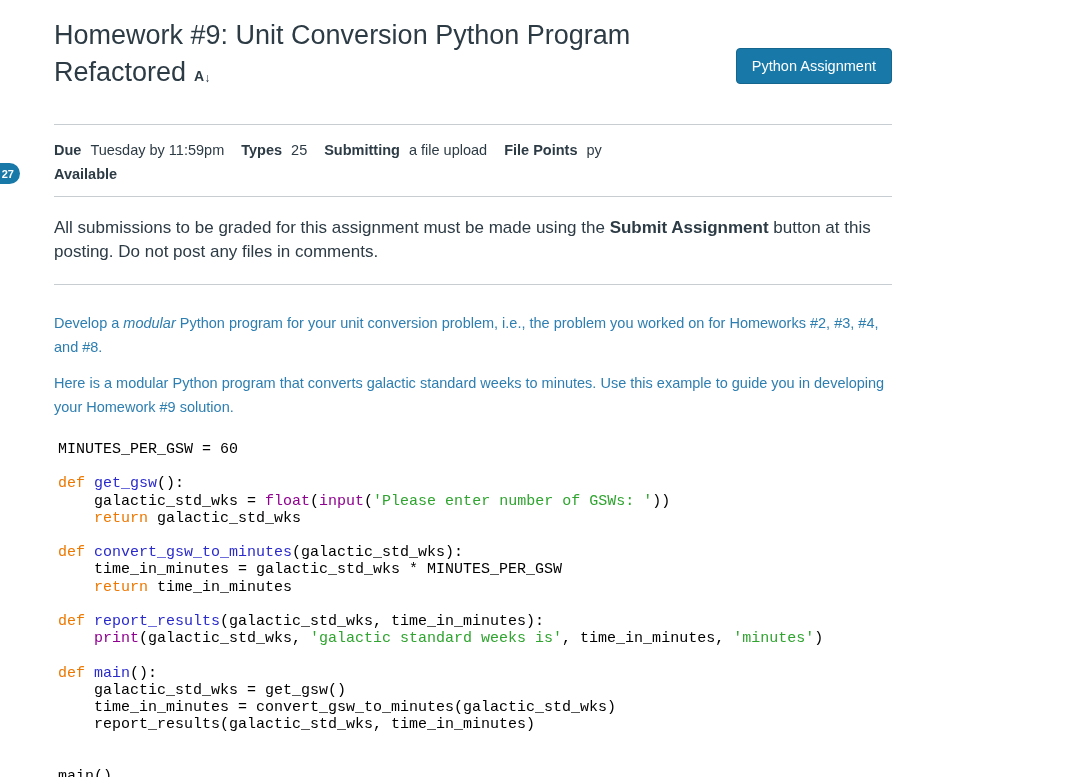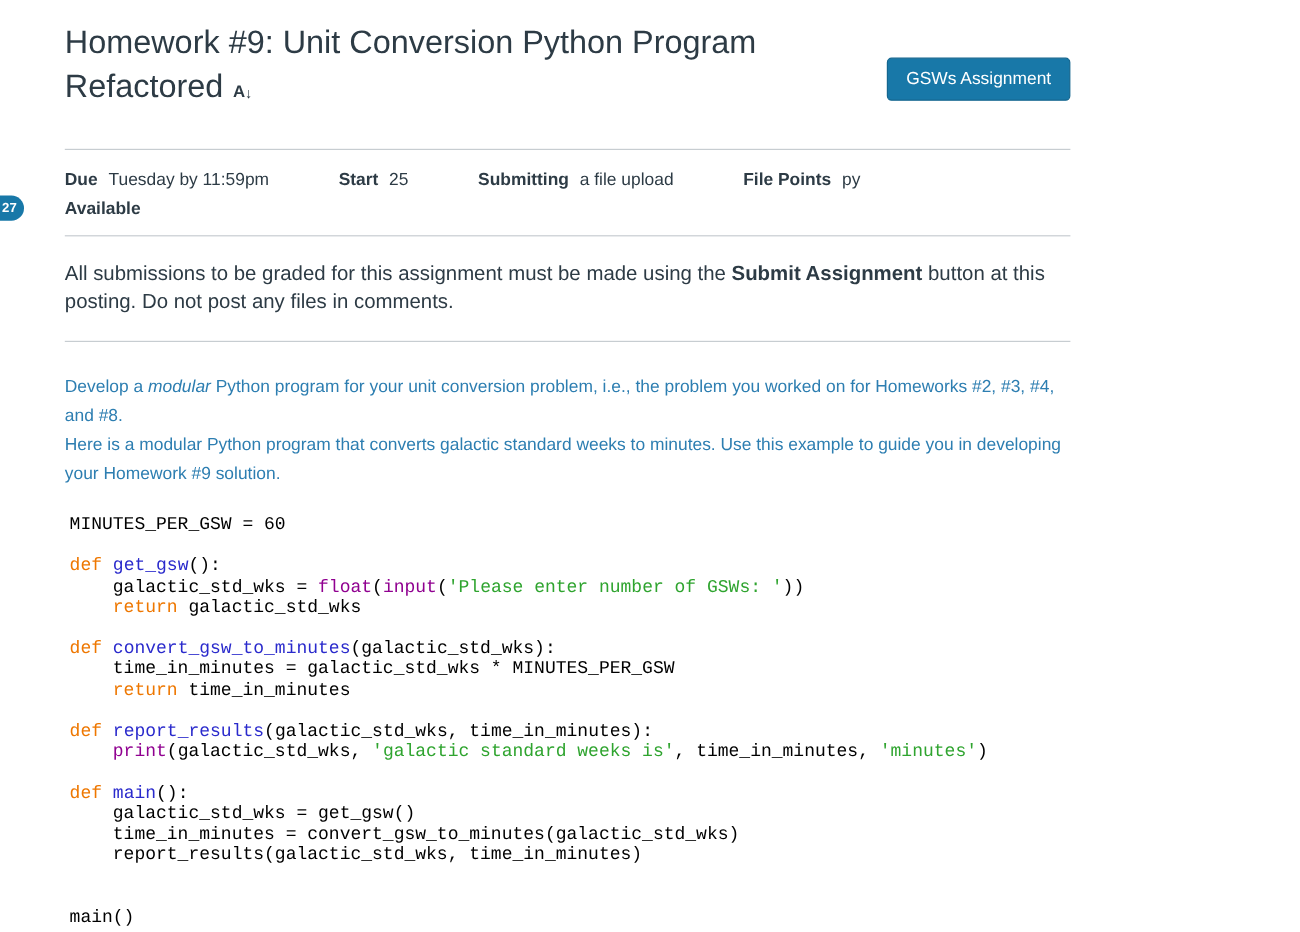--- a/index.html
+++ b/index.html
@@ -57,21 +57,21 @@
     border-top: 1px solid #c7cdd1;
     height: 0;
   }
   .divider-1 { margin-top: 28px; }
   
   .meta {
     padding: 13px 0 10px 0;
     font-size: 14.5px;
     line-height: 24px;
   }
-  .meta-row1 { display: flex; column-gap: 58px; }
+  .meta-row1 { display: flex; column-gap: 17px; }
   .meta-group { display: flex; column-gap: 9px; }
   .meta-label { font-weight: 700; }
   .meta-value { font-weight: 400; }
   
   .side-badge {
     position: absolute;
     left: -10px; top: 163px;
     width: 30px; height: 21px;
     background: #1878a8;
     border-radius: 11px;
@@ -91,21 +91,21 @@
     padding: 19px 0 20px 0;
   }
   .notice b { font-weight: 700; }
   
   .description {
     padding-top: 26px;
     color: #2d7eb1;
     font-size: 14.5px;
     line-height: 24px;
   }
-  .description p + p { margin-top: 0; }
+  .description p + p { margin-top: 12px; }
   .description i { font-style: italic; margin-top: 20px; }
   
   .code-block {
     margin-top: 22px;
     padding-left: 4px;
     font-family: "Liberation Mono", monospace;
     font-size: 15px;
     line-height: 17.2px;
     color: #000000;
     white-space: pre;
@@ -116,33 +116,33 @@
 <body>
 
 <div class="side-badge">
   <span>27</span>
 </div>
 
 <div class="content">
 
   <div class="header-row">
     <h1 class="page-title"><span>Homework #9: Unit Conversion Python Program Refactored</span><span class="title-icon"><span class="a">A</span><span class="arrow">↓</span></span></h1>
-    <button class="start-btn">GSWs Assignment</button>
+    <button class="start-btn">Python Assignment</button>
   </div>
 
   <hr class="divider divider-1">
 
   <div class="meta">
     <div class="meta-row1">
       <div class="meta-group">
         <span class="meta-label">Due</span>
         <span class="meta-value">Tuesday by 11:59pm</span>
       </div>
       <div class="meta-group">
-        <span class="meta-label">Start</span>
+        <span class="meta-label">Types</span>
         <span class="meta-value">25</span>
       </div>
       <div class="meta-group">
         <span class="meta-label">Submitting</span>
         <span class="meta-value">a file upload</span>
       </div>
       <div class="meta-group">
         <span class="meta-label">File Points</span>
         <span class="meta-value">py</span>
       </div>

